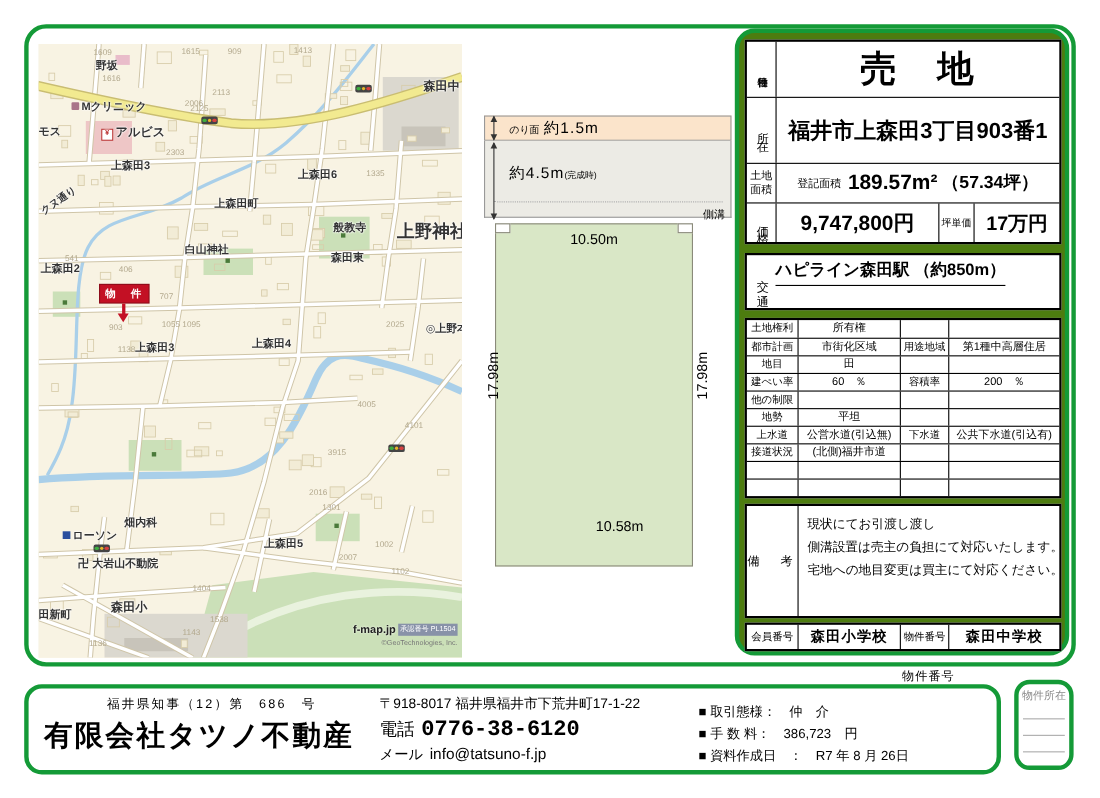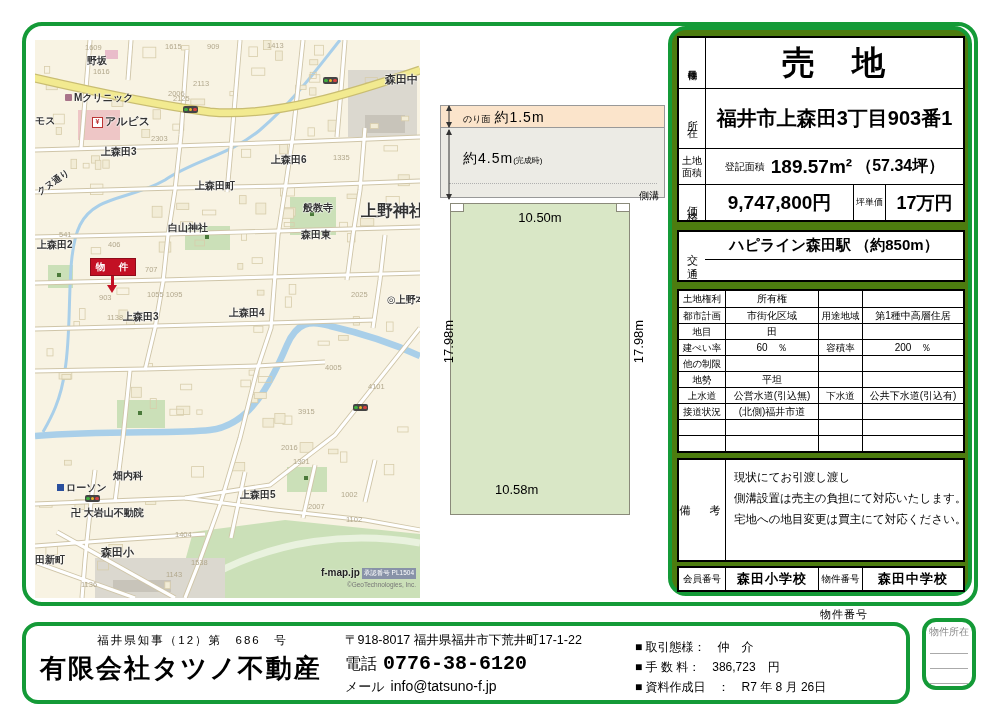--- a/index.html
+++ b/index.html
@@ -46,21 +46,21 @@
   #notch-l{left:15px}#notch-r{left:181px}
   .plbl{position:absolute;white-space:nowrap;line-height:1}
   #p-slope-label{left:28px;top:14px}
   #p-slope-label .sm{font-size:9px;margin-right:4px}
   #p-slope-label .bg{font-size:14px;letter-spacing:1px}
   #p-depth-label{left:28px;top:55px}
   #p-depth-label .bg{font-size:14px;letter-spacing:1px}
   #p-depth-label .sm{font-size:8px}
   #p-ditch{left:204px;top:96px;font-size:10px}
   #p-top-w{left:60px;top:116px;width:90px;text-align:center;font-size:13px}
-  #p-bot-w{left:60px;top:388px;width:90px;text-align:left;font-size:13px}
+  #p-bot-w{left:60px;top:377px;width:90px;text-align:right;font-size:13px}
   #p-side-l{left:-22px;top:240px;width:70px;text-align:center;font-size:13px;transform:rotate(-90deg)}
   #p-side-r{left:168px;top:240px;width:70px;text-align:center;font-size:13px;transform:rotate(-90deg)}
 
   
   .tblk{position:absolute;left:5px;width:288px;border:2px solid #000;background:#fff}
   .trow{display:flex;border-top:1px solid #000}
   .trow:first-child{border-top:none}
   .tcell{border-left:1px solid #000;display:flex;align-items:center;justify-content:center;text-align:center;overflow:hidden}
   .tcell:first-child{border-left:none}
   .vtext{writing-mode:vertical-rl;text-orientation:upright;font-size:9.5px}
@@ -73,21 +73,21 @@
   #area-lab{font-size:10px;line-height:12px;padding:0 2px;display:flex;align-items:center;text-align:center}
   #price-lab{font-size:11px;letter-spacing:6px}
   .area-pref{font-size:10px;margin-right:6px}
   .area-main{font-size:19px;font-weight:600;margin-right:4px}
   .area-tsubo{font-size:16px;font-weight:600}
   #price-val{width:148px;flex:none;font-size:19px;font-weight:600}
   #unit-lab{width:32px;flex:none;font-size:9px;line-height:11px;padding:0 2px}
   #unit-val{font-size:18px;font-weight:600}
   #blk-trans{top:200px;display:flex;flex-direction:row}
   #trans-lab{width:26px;flex:none;border-left:none;font-size:11px;letter-spacing:14px;padding-top:6px}
-  #trans-col{flex:1;display:flex;flex-direction:column}
+  #trans-col{flex:1;display:flex;flex-direction:row}
   #trans-v1{height:28px;display:flex;align-items:center;justify-content:center;font-size:15px;font-weight:600;border-bottom:1px solid #000}
   #trans-v2{flex:1}
   #blk-details{top:259px}
   .drow{height:16px}
   .dcell{font-size:10px;line-height:1}
   .dcell.lab{font-size:9.5px}
   #blk-remarks{top:428px}
   #remarks-row{height:100px}
   #remarks-lab{font-size:11px;letter-spacing:4px}
   #remarks-lines{flex:1;border-left:1px solid #000;padding:7px 8px;display:block;text-align:left}
@@ -107,21 +107,21 @@
   #cb-mid{width:290px;flex:none;padding-top:1px}
   #cb-address{font-size:12.5px}
   #cb-tel{margin-top:3px}
   #cb-tel .lbl{font-size:16px;margin-right:6px}
   #cb-tel .num{font-size:20px;font-weight:600;font-family:"Liberation Mono","DejaVu Sans Mono",monospace}
   #cb-mail{margin-top:2px}
   #cb-mail .lbl{font-size:13px;margin-right:6px}
   #cb-mail .adr{font-size:14px}
   #cb-right{flex:1;padding-top:6px}
   #cb-right div{font-size:12px;line-height:20px;white-space:nowrap}
-  #side-box{position:absolute;left:922px;top:618px;width:54px;height:72px;border:4px solid #149a37;border-radius:14px;background:#fff}
+  #side-box{position:absolute;left:922px;top:618px;width:54px;height:82px;border:4px solid #149a37;border-radius:14px;background:#fff}
   #side-box-label{font-size:10px;color:#8a8a8a;text-align:center;margin-top:3px;white-space:nowrap}
   .sline{border-top:1px solid #aaa;margin:14px 4px 0 4px}
 </style>
 </head>
 <body>
 
 <div id="outer-frame"></div>
 
 <div id="map">
   <svg width="385" height="558" viewBox="0 0 385 558">
@@ -344,21 +344,21 @@
       <div class="mparcel" style="left: 64px; top: 254px;">903</div>
       <div class="mparcel" style="left: 72px; top: 274px;">1138</div>
       <div class="mparcel" style="left: 316px; top: 251px;">2025</div>
       <div class="mparcel" style="left: 290px; top: 324px;">4005</div>
       <div class="mparcel" style="left: 333px; top: 343px;">4101</div>
       <div class="mparcel" style="left: 263px; top: 368px;">3915</div>
       <div class="mparcel" style="left: 246px; top: 404px;">2016</div>
       <div class="mparcel" style="left: 258px; top: 418px;">1301</div>
       <div class="mparcel" style="left: 306px; top: 451px;">1002</div>
       <div class="mparcel" style="left: 273px; top: 463px;">2007</div>
-      <div class="mparcel" style="left: 311px; top: 476px;">1102</div>
+      <div class="mparcel" style="left: 321px; top: 476px;">1102</div>
       <div class="mparcel" style="left: 140px; top: 491px;">1404</div>
       <div class="mparcel" style="left: 156px; top: 519px;">1538</div>
       <div class="mparcel" style="left: 131px; top: 531px; text-align: right;">1143</div>
       <div class="mparcel" style="left: 46px; top: 541px;">1136</div>
     </div>
   <div id="map-labels">
       <div class="mlabel" style="left: 52px; top: 16px; font-size: 10px;">野坂</div>
       <div class="mlabel i-clinic" style="left: 30px; top: 53px; font-size: 10px;">Mクリニック</div>
       <div class="mlabel i-yen" style="left: 57px; top: 76px; font-size: 11px;">アルビス</div>
       <div class="mlabel" style="left: 0px; top: 76px; font-size: 10px;">モス</div>

